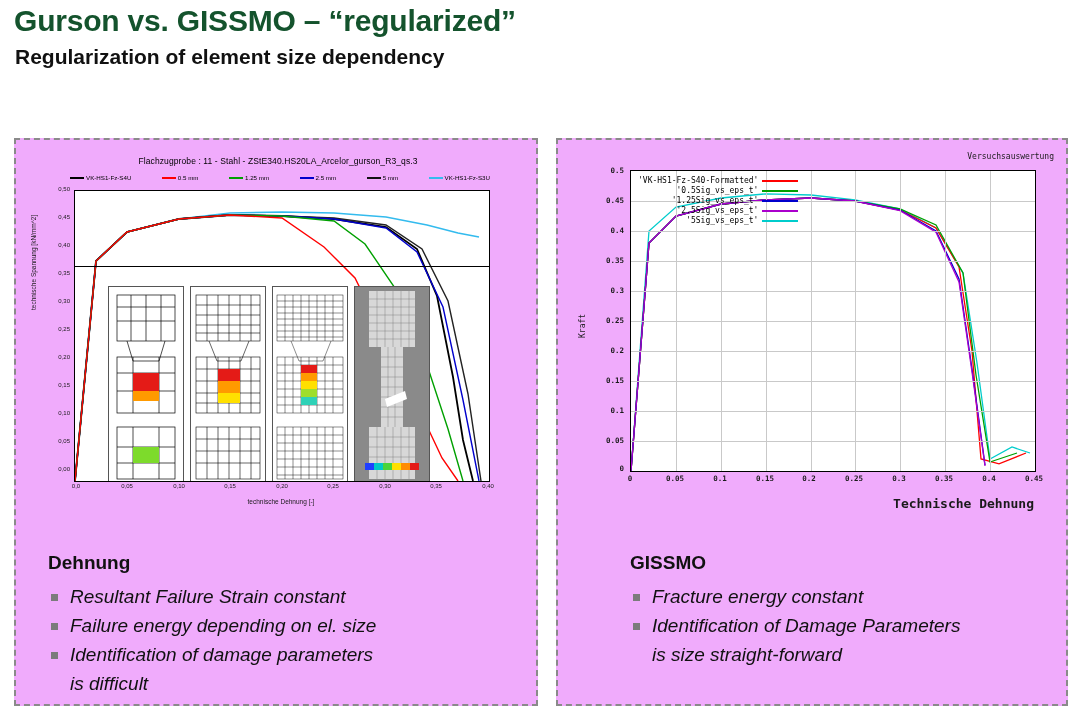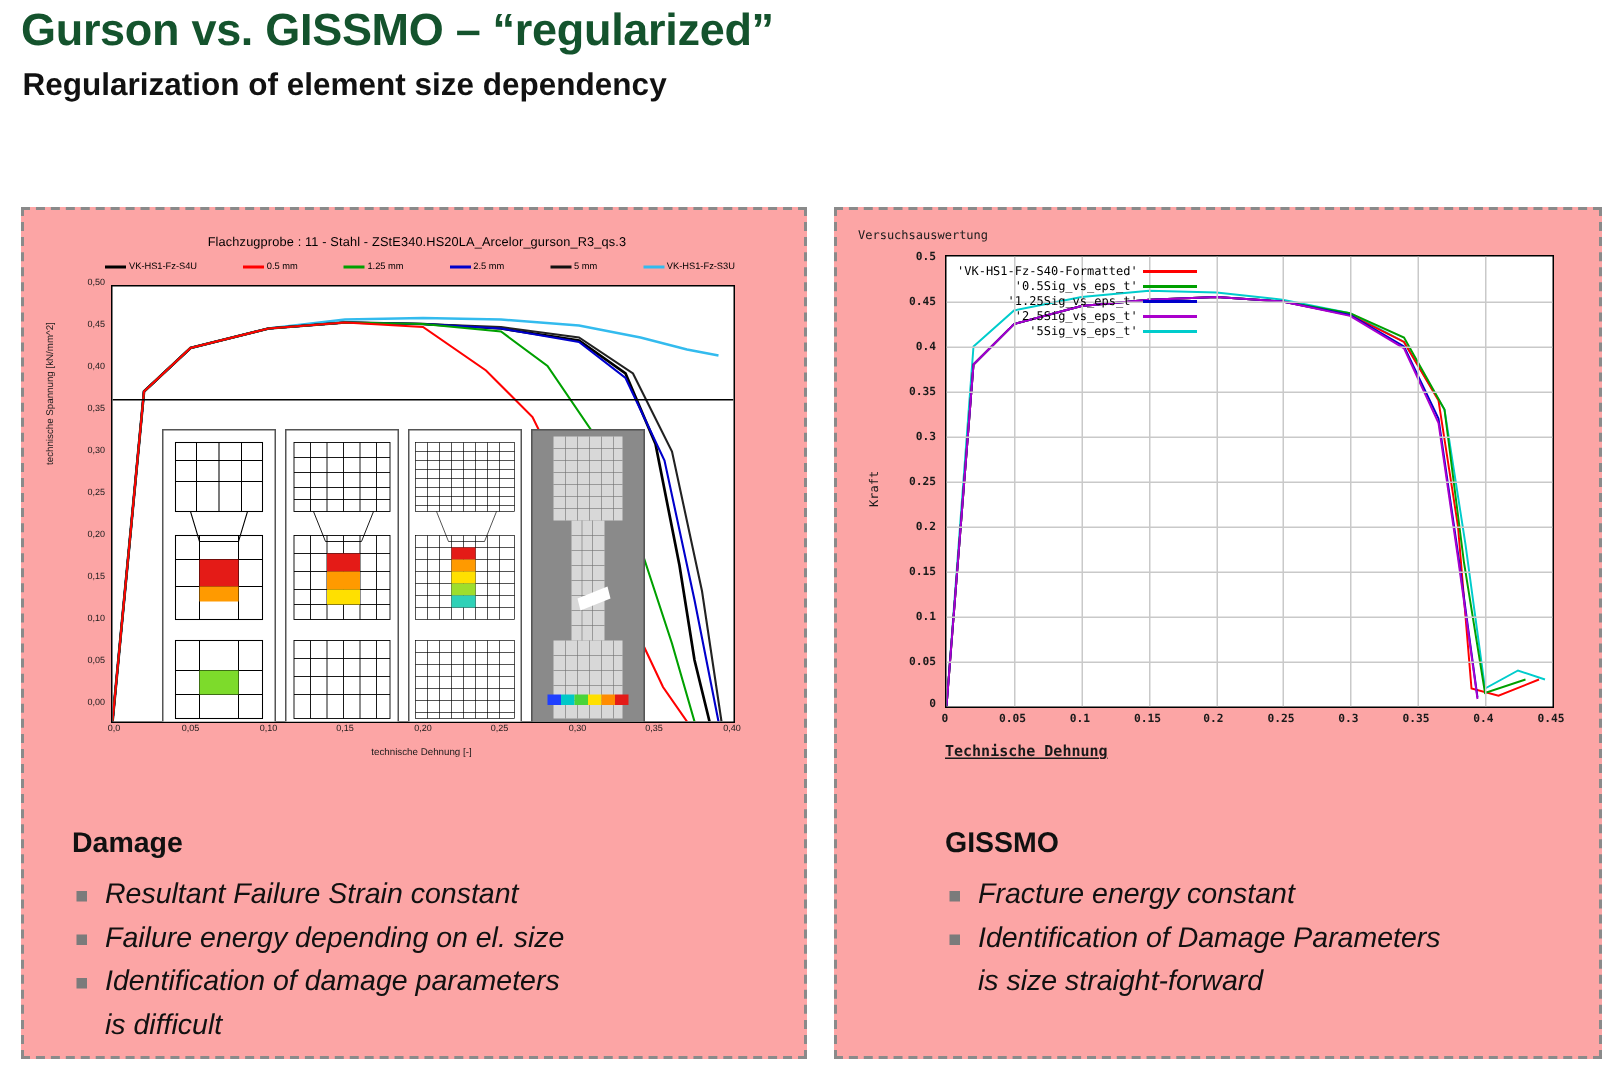--- a/index.html
+++ b/index.html
@@ -38,21 +38,21 @@
     color: #111;
   }
 
   
   .panel {
     position: absolute;
     top: 138px;
     height: 568px;
     border: 2px dashed #8a8a8a;
     box-sizing: border-box;
-    background: #fca5a5;
+    background: #f0abfc;
   }
   .panel-left  { left: 14px;  width: 524px; }
   .panel-right { left: 556px; width: 512px; }
 
   
   .fig-left {
     position: absolute;
     left: 16px;
     top: 10px;
     width: 492px;
@@ -152,21 +152,21 @@
   .fig-right {
     position: absolute;
     left: 14px;
     top: 8px;
     width: 482px;
     height: 372px;
   }
   .fig-title-r {
     position: absolute;
     width: 100%;
-    text-align: left;
+    text-align: right;
     font-size: 8px;
     top: 4px;
     font-family: "DejaVu Sans Mono", monospace;
   }
   .plot-right {
     position: absolute;
     left: 58px;
     top: 22px;
     width: 404px;
     height: 300px;
@@ -201,26 +201,25 @@
     transform: rotate(-90deg);
     transform-origin: left top;
     font-size: 8px;
     font-family: "DejaVu Sans Mono", monospace;
     white-space: nowrap;
   }
   .xlab-right {
     position: absolute;
     left: 58px;
     width: 404px;
-    text-align: left;
+    text-align: right;
     top: 348px;
-    font-size: 10px;
+    font-size: 13px;
     font-weight: bold;
     font-family: "DejaVu Sans Mono", monospace;
-    text-decoration: underline;
   }
   .ytick-right {
     position: absolute;
     font-size: 7.5px;
     font-family: "DejaVu Sans Mono", monospace;
     text-align: right;
     width: 34px;
     left: 18px;
     font-weight: bold;
   }
@@ -428,21 +427,21 @@
       <div class="xtick-left" style="left:186px">0,15</div>
       <div class="xtick-left" style="left:238px">0,20</div>
       <div class="xtick-left" style="left:289px">0,25</div>
       <div class="xtick-left" style="left:341px">0,30</div>
       <div class="xtick-left" style="left:392px">0,35</div>
       <div class="xtick-left" style="left:444px">0,40</div>
 
       <div class="xlab-left">technische Dehnung [-]</div>
     </div>
 
-    <div class="bullet-head" style="left:32px; top:412px;">Damage</div>
+    <div class="bullet-head" style="left:32px; top:412px;">Dehnung</div>
     <div class="bullets" style="left:32px; top:442px; width:470px;">
       <span class="b">Resultant Failure Strain constant</span>
       <span class="b">Failure energy depending on el. size</span>
       <span class="b">Identification of damage parameters</span>
       <span class="cont">is difficult</span>
     </div>
   </div>
 
   <div class="panel panel-right">
 

